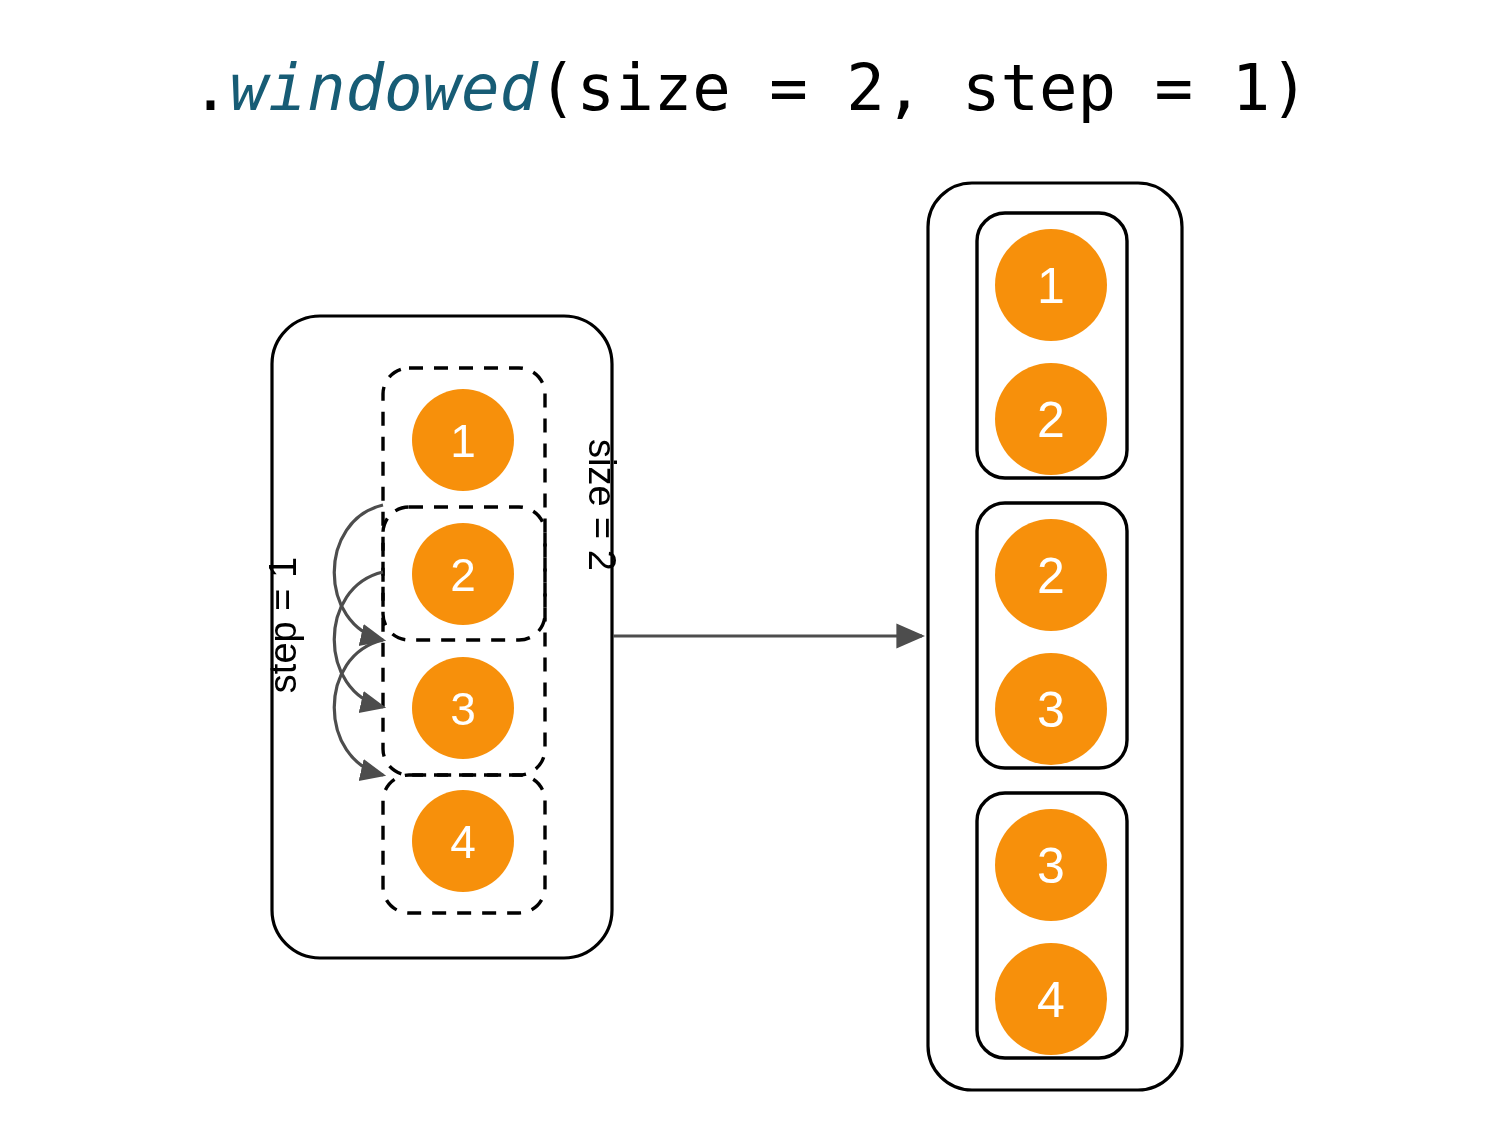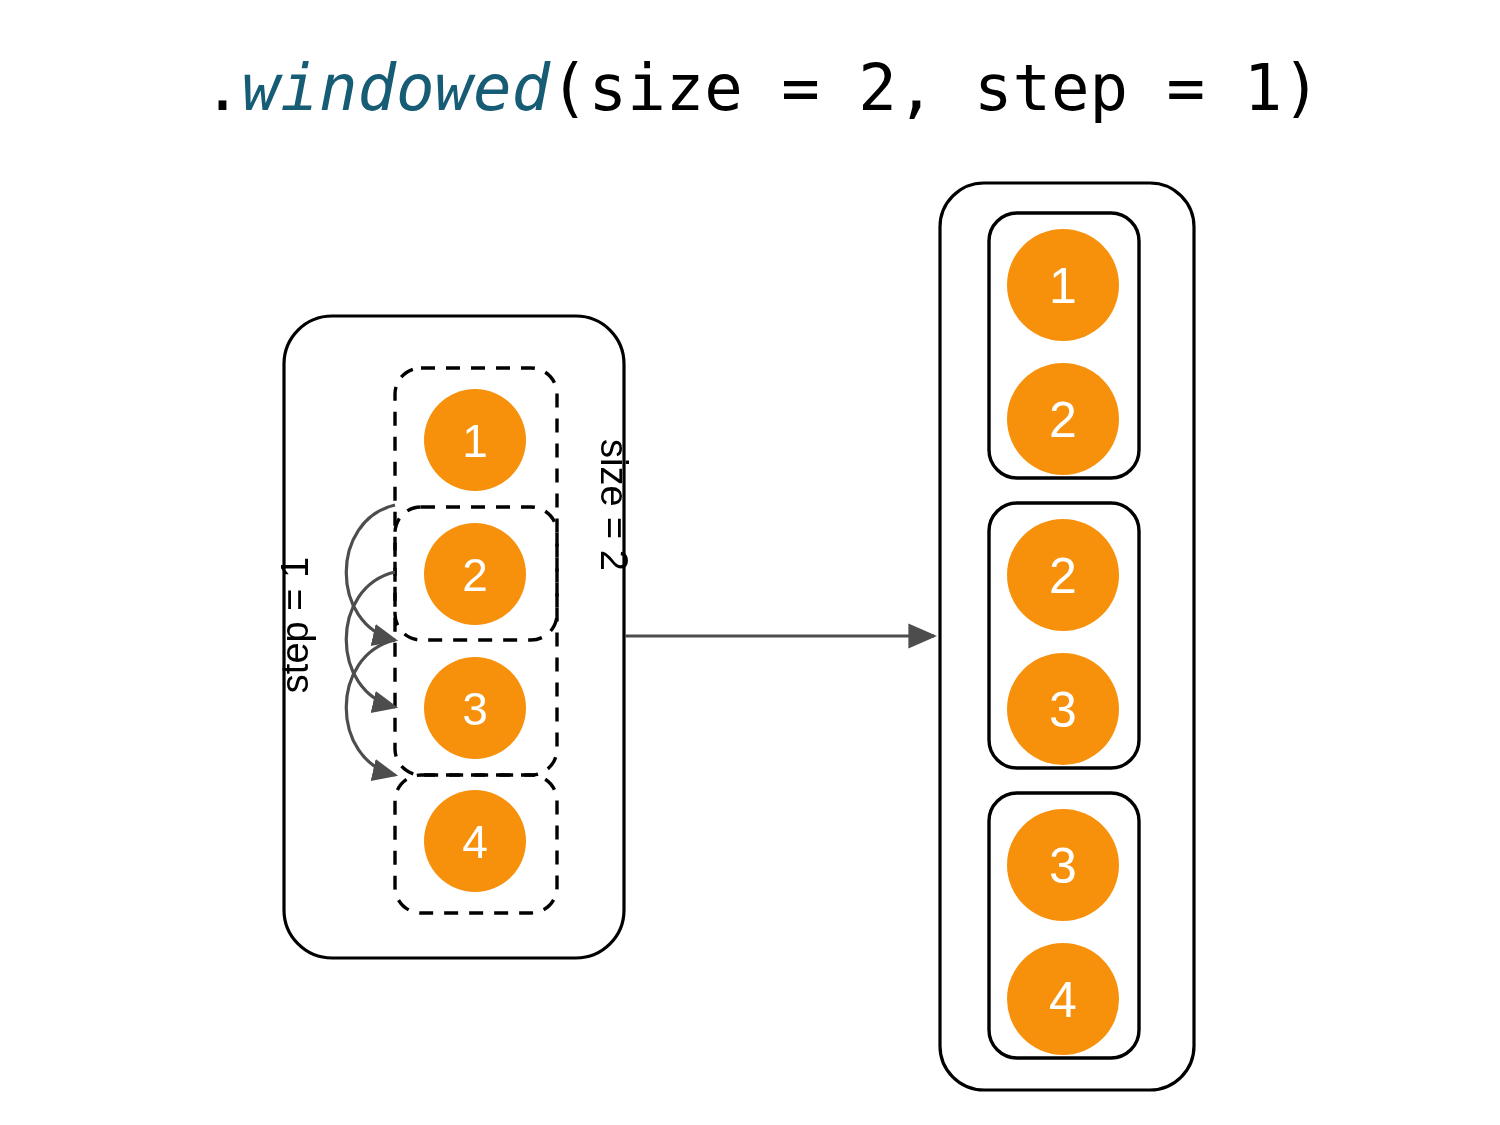--- a/index.html
+++ b/index.html
@@ -9,21 +9,21 @@
   }
   body {
     width: 1500px;
     height: 1125px;
     position: relative;
     overflow: hidden;
     font-family: "Liberation Sans", sans-serif;
   }
   #stage {
     position: absolute;
-    left: 12px;
+    left: 0;
     top: 0;
     width: 1216px;
     height: 1125px;
   }
   #stage svg {
     display: block;
     width: 1500px;
     height: 1125px;
   }
   .title-text {

